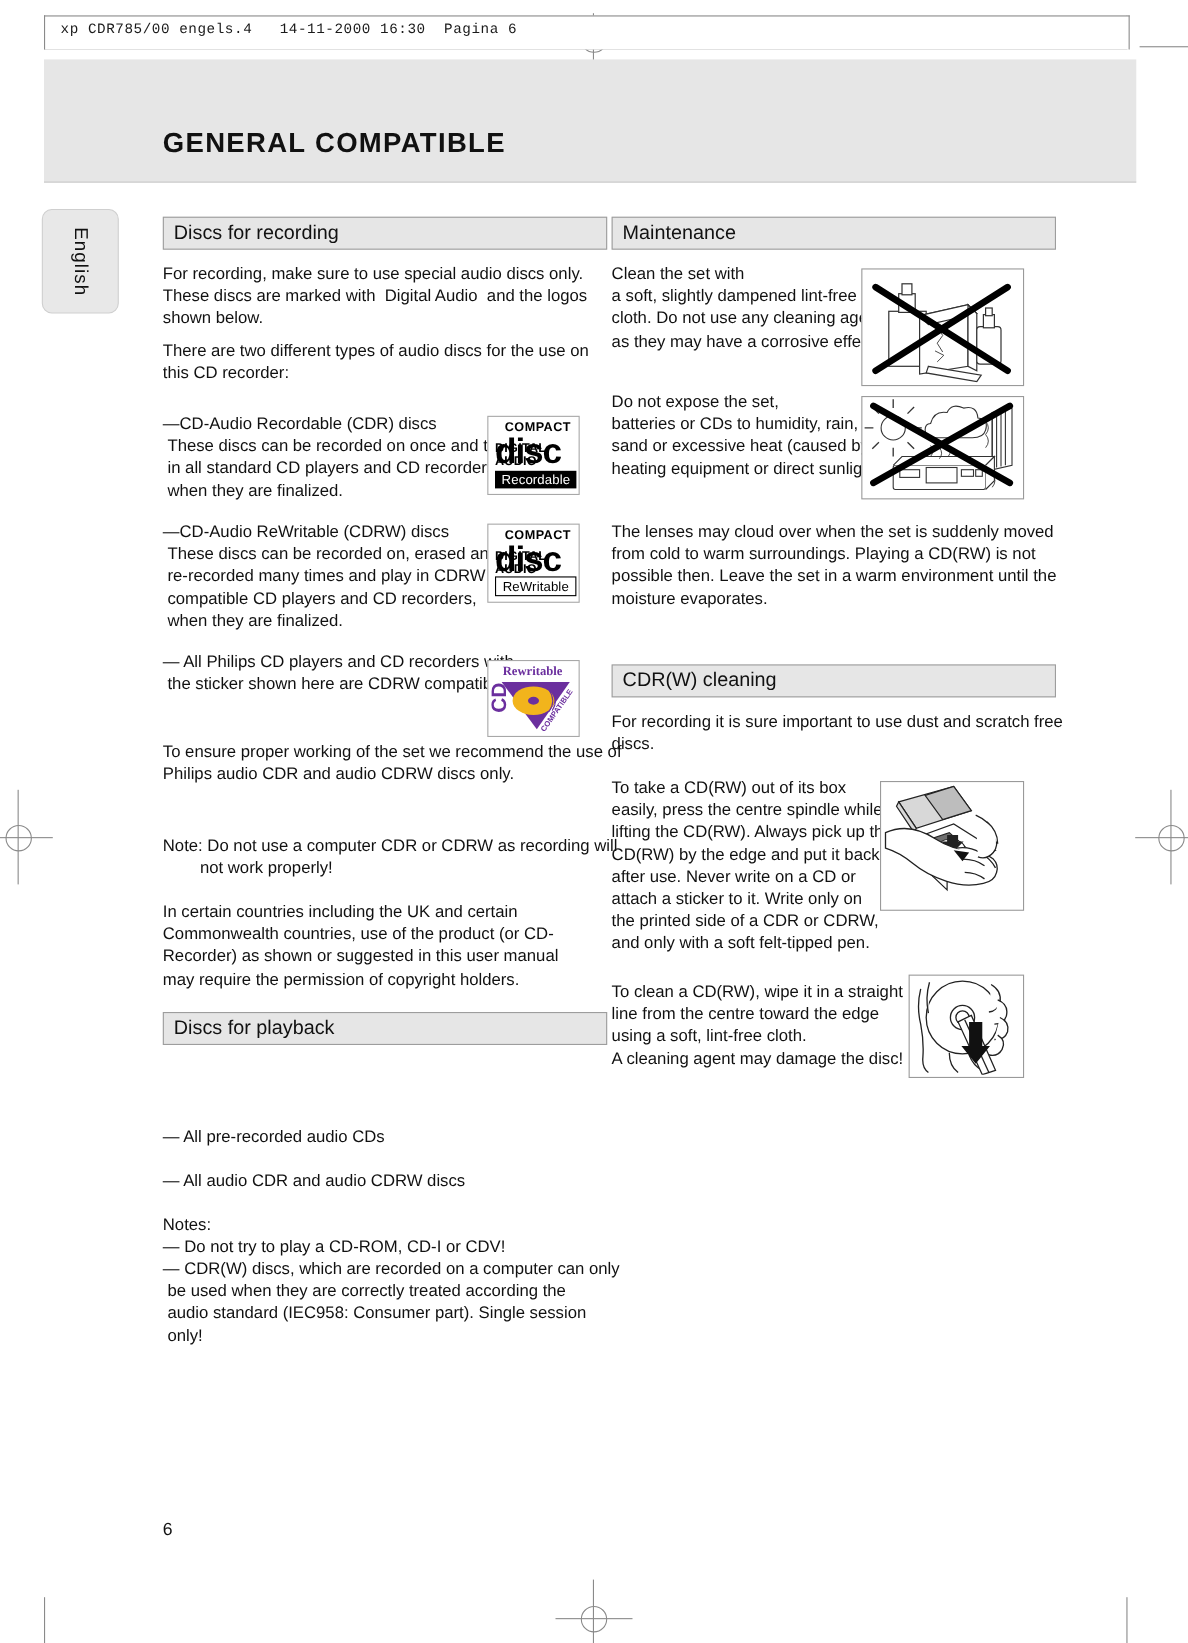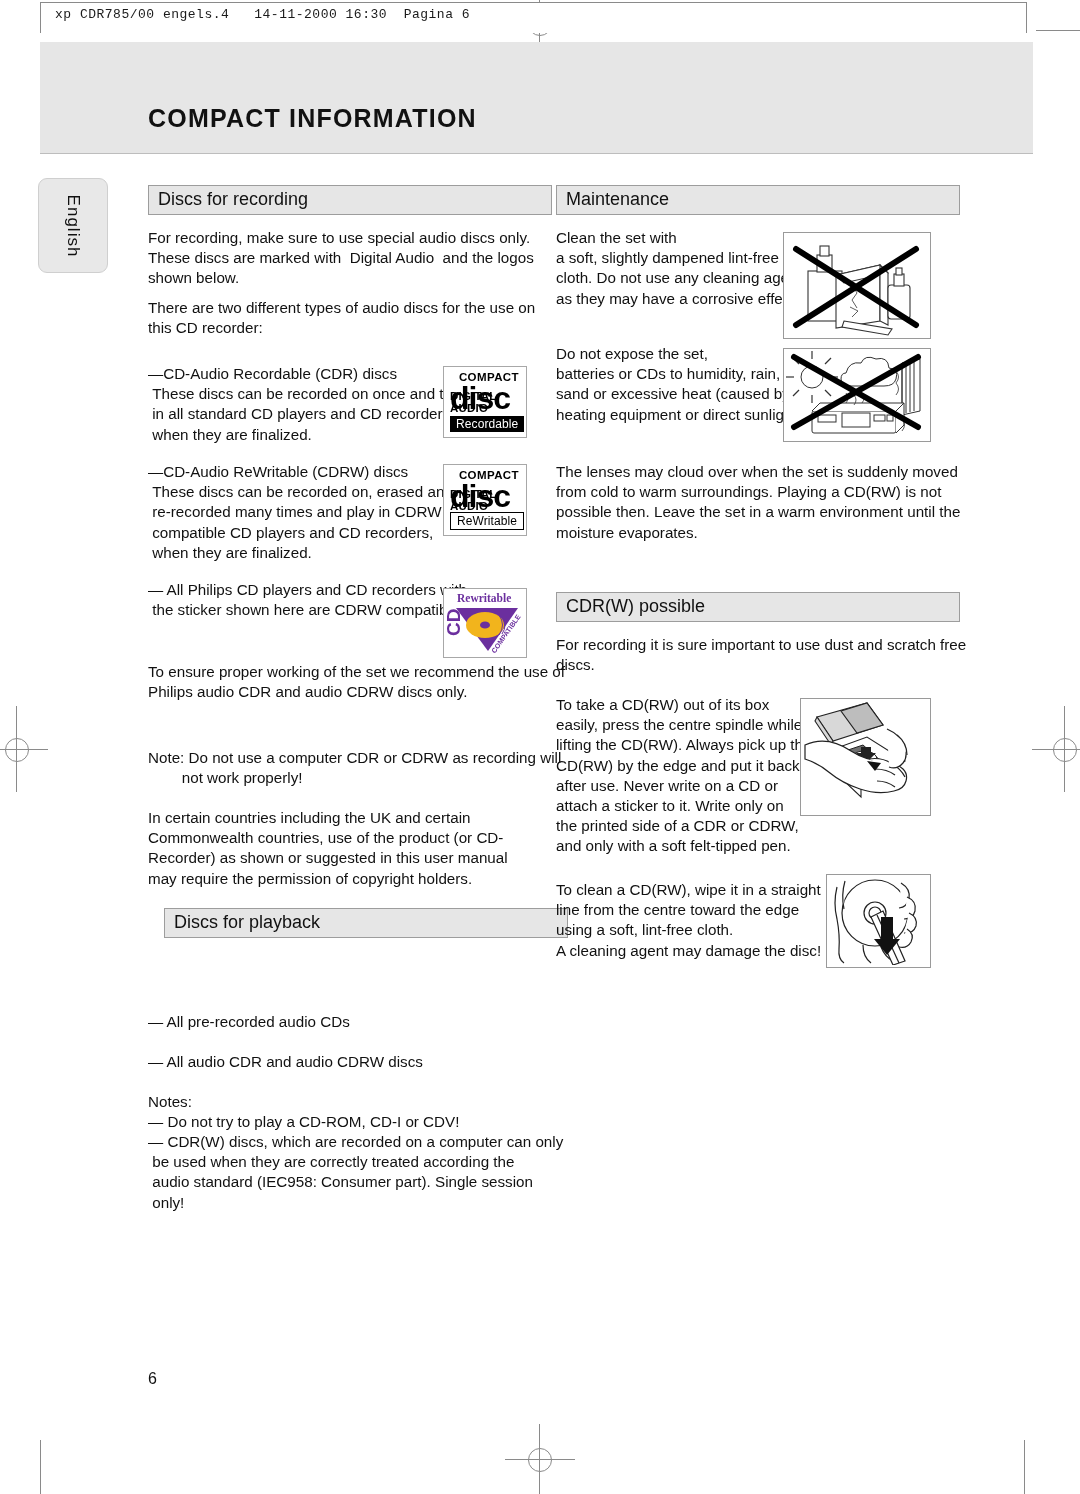--- a/index.html
+++ b/index.html
@@ -2,21 +2,21 @@
 <html><head>
 <meta charset="utf-8">
 <title>General Information</title>
 <style>
   html,body{margin:0;padding:0;background:#ffffff;}
   body{
     width:1080px;height:1494px;position:relative;overflow:hidden;
     font-family:"Liberation Sans", sans-serif;
     color:#000;
   }
-  .page{position:absolute;inset:0;}
+  .page{position:absolute;inset:0;margin-top:12px;}
 
   
   .reg{position:absolute;}
   .reg .v{position:absolute;background:#8a8a8a;width:1px;}
   .reg .h{position:absolute;background:#8a8a8a;height:1px;}
   .reg .c{position:absolute;border:1px solid #8a8a8a;border-radius:50%;background:transparent;}
 
   .crop-line{position:absolute;background:#8a8a8a;}
 
   
@@ -136,21 +136,21 @@
     <div class="v" style="left:32px;top:0;height:86px;"></div>
     <div class="h" style="left:0;top:43px;width:48px;"></div>
     <div class="c" style="left:21px;top:32px;width:22px;height:22px;"></div>
   </div>
 
   <div class="slug"></div>
   <div class="slug-text">xp CDR785/00 engels.4   14-11-2000 16:30  Pagina 6</div>
 
   <div class="band"></div>
   <div class="band-rule"></div>
-  <div class="page-title">COMPACT INFORMATION</div>
+  <div class="page-title">GENERAL COMPATIBLE</div>
 
   <div class="lang-tab">
     <span>English</span>
   </div>
 
   <div class="sec" style="left:148px;top:185px;width:375px;">
     <span>Discs for recording</span>
   </div>
 
   <div class="tx" style="left:148px;top:298px;width:440px;">There are two different types of audio discs for the use on
@@ -209,21 +209,21 @@
       <polygon points="12,19 74,19 44,62" fill="#6b2f9e"></polygon>
       <ellipse cx="41" cy="36" rx="19" ry="13" fill="#f2b41c"></ellipse>
       <ellipse cx="41" cy="36" rx="5" ry="3.6" fill="#6b2f9e"></ellipse>
       <path d="M55 26 q7 10 0 20" stroke="#6b2f9e" stroke-width="1" fill="none"></path>
       <path d="M58 27 q6 9 0 18" stroke="#6b2f9e" stroke-width="1" fill="none"></path>
       <text x="3" y="50" font-family="Liberation Sans, sans-serif" font-size="19" font-weight="bold" fill="#6b2f9e" transform="rotate(-90 8 42)">CD</text>
       <text x="46" y="61" font-family="Liberation Sans, sans-serif" font-size="7" font-weight="bold" fill="#6b2f9e" transform="rotate(-55 52 58)">COMPATIBLE</text>
     </svg>
   </div>
 
-  <div class="sec" style="left:164px;top:908px;width:375px;text-decoration:underline;">
+  <div class="sec" style="left:148px;top:908px;width:375px;text-decoration:underline;">
     <span>Discs for playback</span>
   </div>
 
 
   <div class="tx" style="left:148px;top:1012px;width:420px;">— All pre-recorded audio CDs</div>
 
   <div class="tx" style="left:148px;top:1052px;width:420px;">— All audio CDR and audio CDRW discs</div>
 
   <div class="tx" style="left:148px;top:1092px;width:200px;">Notes:</div>
   <div class="tx" style="left:148px;top:1112px;width:430px;">— Do not try to play a CD-ROM, CD-I or CDV!</div>
@@ -312,21 +312,21 @@
         <path d="M118 70 q5 6 0 12"></path>
       </g>
       <g stroke="#000" stroke-width="6" stroke-linecap="round">
         <line x1="10" y1="8" x2="134" y2="78"></line>
         <line x1="134" y1="8" x2="10" y2="78"></line>
       </g>
     </svg>
   </div>
 
   <div class="sec" style="left:556px;top:592px;width:375px;">
-    <span>CDR(W) possible</span>
+    <span>CDR(W) cleaning</span>
   </div>
 
   <div class="tx" style="left:556px;top:635px;width:470px;">For recording it is sure important to use dust and scratch free
 discs.</div>
 
   <div class="tx" style="left:556px;top:695px;width:300px;">To take a CD(RW) out of its box
 easily, press the centre spindle while
 lifting the CD(RW). Always pick up the
 CD(RW) by the edge and put it back
 after use. Never write on a CD or

